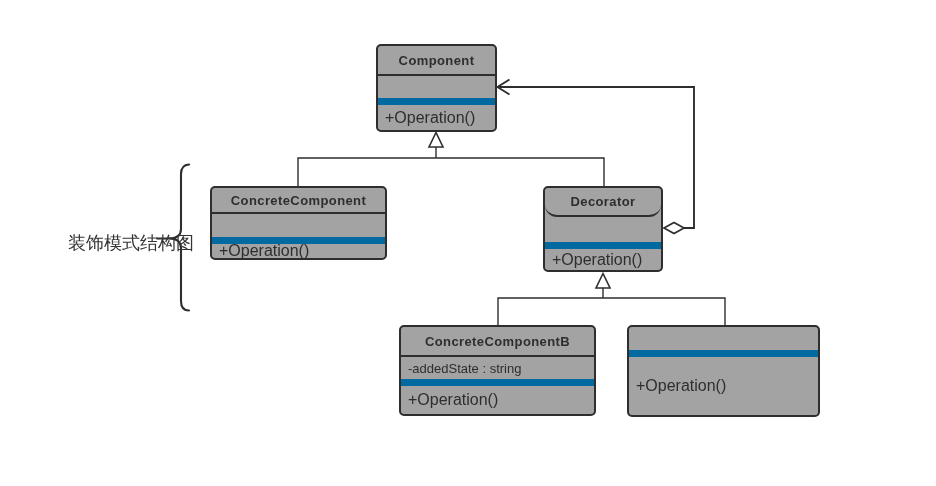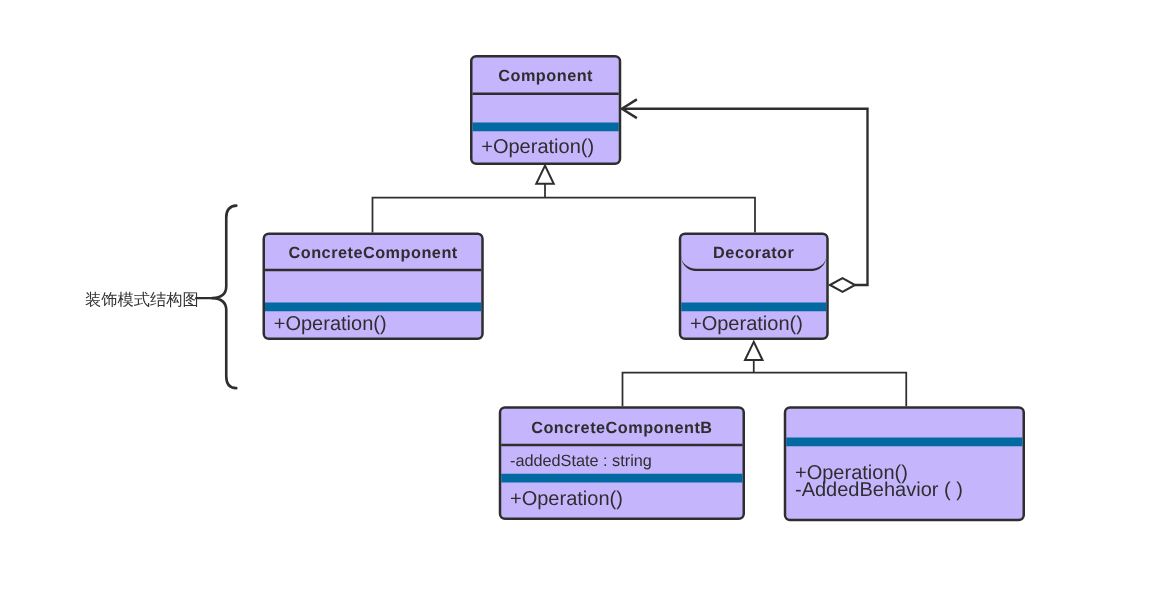--- a/index.html
+++ b/index.html
@@ -2,41 +2,41 @@
 <html><head>
 <meta charset="utf-8">
 <style>
   html,body{margin:0;padding:0;background:#ffffff;}
   .stage{
     position:relative;width:936px;height:486px;background:#ffffff;overflow:hidden;
     font-family:"Liberation Sans","DejaVu Sans",sans-serif;color:#2e2e2e;
   }
   .connectors{position:absolute;left:0;top:0;width:936px;height:486px;}
   .uml-class{
-    position:absolute;box-sizing:border-box;background:#c4b5fd;
+    position:absolute;box-sizing:border-box;background:#a3a3a3;
     border:2px solid #2e2e2e;border-radius:5px;
     display:flex;flex-direction:column;
   }
   .uml-title{
     box-sizing:border-box;border-bottom:2px solid #2e2e2e;
     display:flex;align-items:center;justify-content:center;
     font-weight:bold;font-size:13px;letter-spacing:0.4px;white-space:nowrap;
   }
   .uml-attrs{
     box-sizing:border-box;border-bottom:7px solid #0369a1;
     display:flex;align-items:center;padding-left:7px;
     font-size:13px;white-space:nowrap;
   }
   .uml-ops{
     box-sizing:border-box;flex:1;display:flex;flex-direction:column;
     justify-content:center;padding-left:7px;font-size:16px;line-height:14px;white-space:nowrap;
   }
   .side-label{
     position:absolute;left:68px;top:231px;width:90px;
-    font-size:13px;text-align:right;white-space:nowrap;color:#333333;
+    font-size:18px;text-align:right;white-space:nowrap;color:#333333;
   }
 </style>
 </head>
 <body>
 
 <div class="stage">
 
   <svg class="connectors" width="936" height="486" viewBox="0 0 936 486" fill="none" stroke="#2e2e2e" stroke-width="1.4">
 
     <g>
@@ -64,21 +64,21 @@
   </svg>
 
   <div class="uml-class" style="left:376px;top:44px;width:121px;height:88px;">
     <div class="uml-title" style="height:30px;">Component</div>
     <div class="uml-attrs" style="height:29px;"></div>
     <div class="uml-ops">
       <div>+Operation()</div>
     </div>
   </div>
 
-  <div class="uml-class" style="left:210px;top:186px;width:177px;height:86px;">
+  <div class="uml-class" style="left:210px;top:186px;width:177px;height:74px;">
     <div class="uml-title" style="height:29px;">ConcreteComponent</div>
     <div class="uml-attrs" style="height:32px;"></div>
     <div class="uml-ops">
       <div>+Operation()</div>
     </div>
   </div>
 
   <div class="uml-class" style="left:543px;top:186px;width:120px;height:86px;">
     <div class="uml-title" style="height:29px;border-radius:12px;">Decorator</div>
     <div class="uml-attrs" style="height:32px;"></div>
@@ -94,19 +94,18 @@
     </div>
     <div class="uml-ops">
       <div>+Operation()</div>
     </div>
   </div>
 
   <div class="uml-class" style="left:627px;top:325px;width:193px;height:92px;">
     <div class="uml-attrs" style="height:30px;"></div>
     <div class="uml-ops">
       <div>+Operation()</div>
-      <div>-AddedBehavior ( )</div>
     </div>
   </div>
 
   <div class="side-label">装饰模式结构图</div>
 
 </div>
 
 </body></html>

